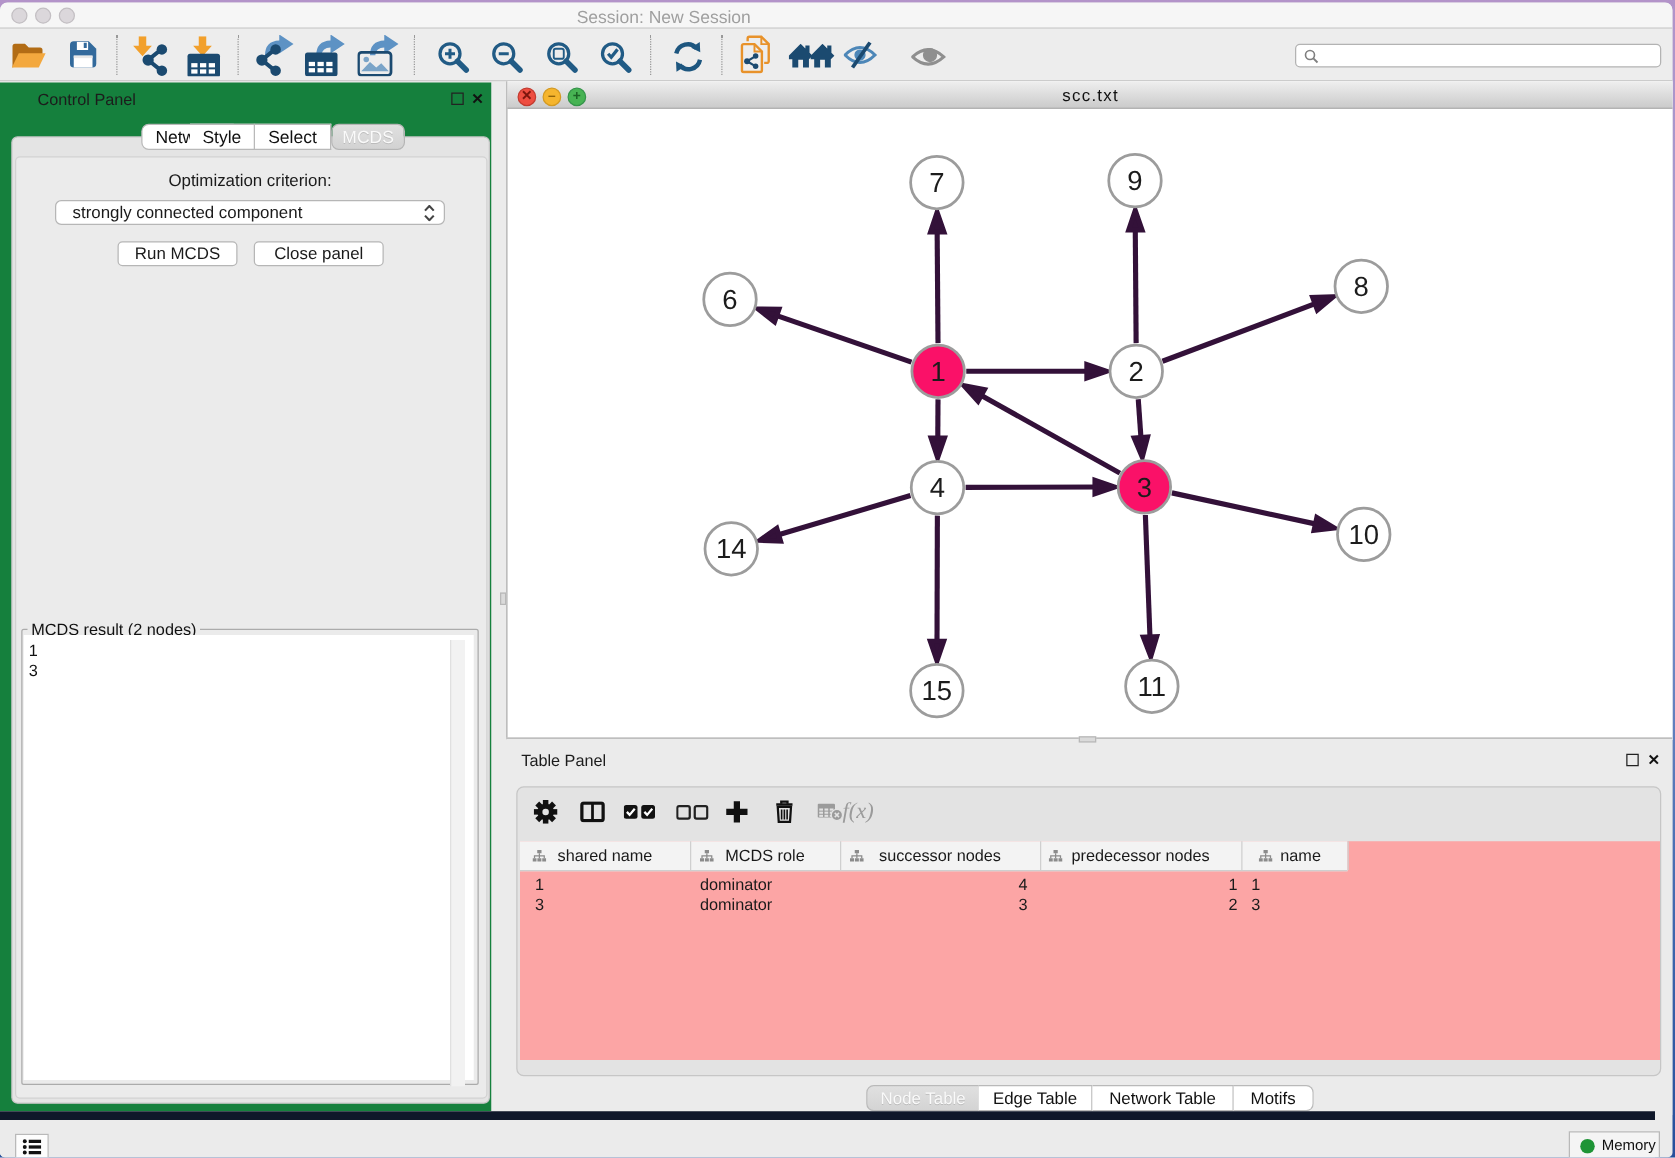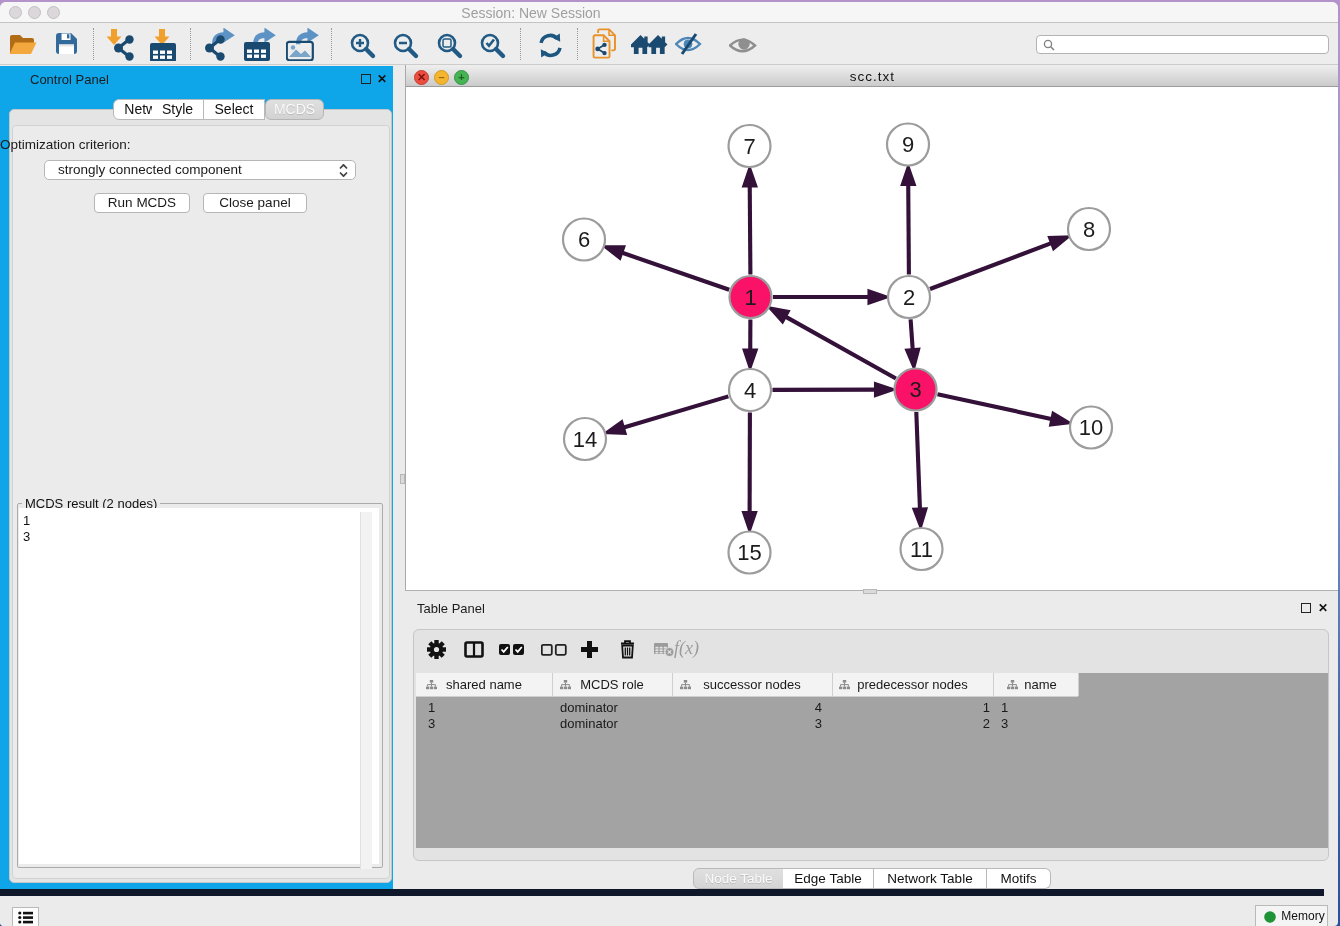--- a/index.html
+++ b/index.html
@@ -11,46 +11,46 @@
 .abs{position:absolute;}
 
 #titlebar{left:0;top:0;width:1338px;height:20px;background:#f6f6f6;border-bottom:1px solid #c3c3c3;}
 .tl{width:11px;height:11px;border-radius:50%;background:#dbd7db;border:1px solid #c3bfc3;top:4px;}
 #title{left:0;top:3px;width:1062px;text-align:center;font-size:14px;color:#9f9f9f;}
 
 #toolbar{left:0;top:21px;width:1338px;height:41px;background:#ededed;border-bottom:1px solid #cccccc;}
 .sep{top:5px;height:32px;width:0;border-left:1px dotted #999;}
 #search{left:1036px;top:12px;width:291px;height:17px;background:#fff;border:1px solid #b3b3b3;border-radius:4px;}
 
-#cp{left:0;top:64px;width:393px;height:823px;background:#0ea5e9;}
+#cp{left:0;top:64px;width:393px;height:823px;background:#15803d;}
 .ptitle{font-size:13px;color:#1c1c1c;}
 .winbtn{font-size:12px;color:#111;}
 #cpbox1{left:9px;top:43px;width:381px;height:772px;background:#e4e4e4;border:1px solid #c6c6c6;border-radius:5px;}
 #cpbox2{left:12px;top:59px;width:376px;height:752px;background:#ebebeb;border:1px solid #d2d2d2;border-radius:4px;}
 .tabseg{top:33px;height:19px;background:#fff;border:1px solid #b9b9b9;font-size:14px;color:#111;text-align:center;line-height:19px;}
 #tabN{left:79px;width:72px;border-radius:6px 0 0 6px;margin-left:34px;}
 #tabSt{left:152px;width:51px;border-left:none;}
 #tabSe{left:204px;width:60px;border-left:none;}
 #tabM{left:265px;width:57px;background:linear-gradient(#e0e0e0,#d2d2d2);border:1px solid #b5b5b5;border-radius:6px;color:#fafafa;text-shadow:0 1px 0 #bbb;}
-#optlabel{left:0;top:71px;width:400px;text-align:left;font-size:13.5px;color:#1a1a1a;}
+#optlabel{left:0;top:71px;width:400px;text-align:center;font-size:13.5px;color:#1a1a1a;}
 #combo{left:44px;top:94px;width:310px;height:18px;background:#fff;border:1px solid #b6b6b6;border-radius:5px;font-size:13.5px;color:#1a1a1a;line-height:18px;}
 .btn{top:127px;height:18px;background:#fff;border:1px solid #b6b6b6;border-radius:4px;font-size:13.5px;color:#1a1a1a;text-align:center;line-height:18px;}
 #fieldset{left:17px;top:437px;width:364px;height:363px;border:1px solid #ababab;border-radius:2px;}
 #fslegend{left:4px;top:-8px;background:#ebebeb;padding:0 3px;font-size:13px;color:#111;}
 #fswhite{left:1px;top:4px;width:360px;height:356px;background:#fff;font-size:13px;color:#111;line-height:15.5px;padding:5px 0 0 4px;box-sizing:border-box;}
 #fsscroll{right:7px;top:4px;width:11px;height:357px;background:#f2f2f2;border-left:1px solid #e0e0e0;}
 
 #netframe{left:405px;top:63px;width:933px;height:527px;background:#fff;border-left:1px solid #a9a9a9;}
 #nettitle{left:0;top:0;width:933px;height:21px;background:linear-gradient(#efefef,#cbcbcb);border-bottom:1px solid #9b9b9b;}
 #netname{left:0;top:4px;width:933px;text-align:center;font-size:13.5px;color:#111;letter-spacing:1px;}
 .mac{width:13px;height:13px;border-radius:50%;top:5px;text-align:center;line-height:13px;font-size:11px;font-weight:bold;}
 
 #tp{left:405px;top:588px;width:933px;height:301px;border-top:1px solid #b0b0b0;background:#ebebeb;}
 #tpbox{left:8px;top:38px;width:914px;height:230px;background:#e3e3e3;border:1px solid #c6c6c6;border-radius:6px;overflow:hidden;}
-#tptable{left:2px;top:43px;width:912px;height:175px;background:#a3a3a3;}
+#tptable{left:2px;top:43px;width:912px;height:175px;background:#fca5a5;}
 #thead{left:0;top:0;width:662px;height:23px;background:#f3f3f3;border-bottom:1px solid #cfcfcf;font-size:13px;color:#1a1a1a;}
 .th{top:0;height:23px;line-height:23px;border-right:1px solid #cfcfcf;text-align:center;}
 .td{font-size:13px;color:#1a1a1a;height:16px;}
 .tabseg2{top:277px;height:19px;background:#fff;border:1px solid #b9b9b9;font-size:13.5px;color:#111;text-align:center;line-height:19px;}
 
 #status{left:0;top:887px;width:1324px;height:35px;background:#ebebeb;border-top:7px solid #0f172a;}
 #memtbtn{left:1255px;top:9px;width:71px;height:21px;background:#f4f4f4;border:1px solid #b9b9b9;font-size:12px;color:#111;text-align:center;line-height:21px;}
 #listbtn{left:12px;top:11px;width:25px;height:19px;background:#fdfdfd;border:1px solid #b9b9b9;text-align:center;line-height:17px;}
 </style></head>
 <body>

